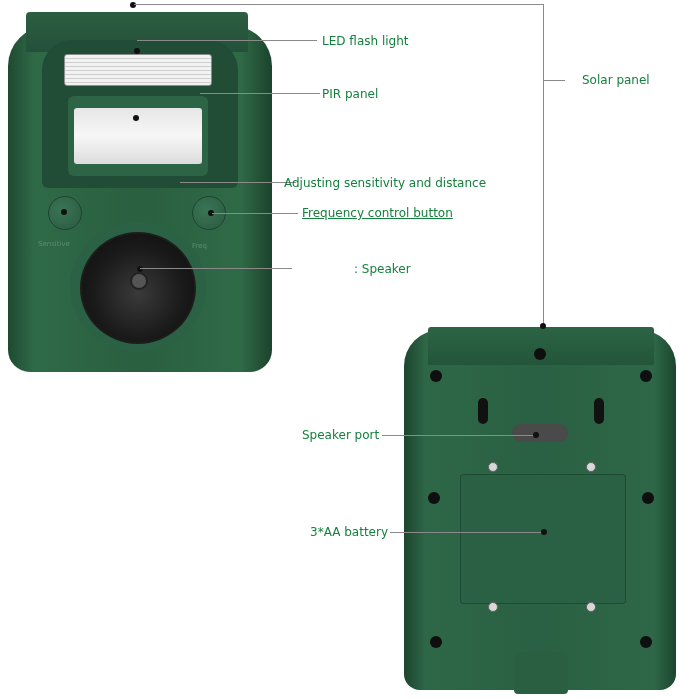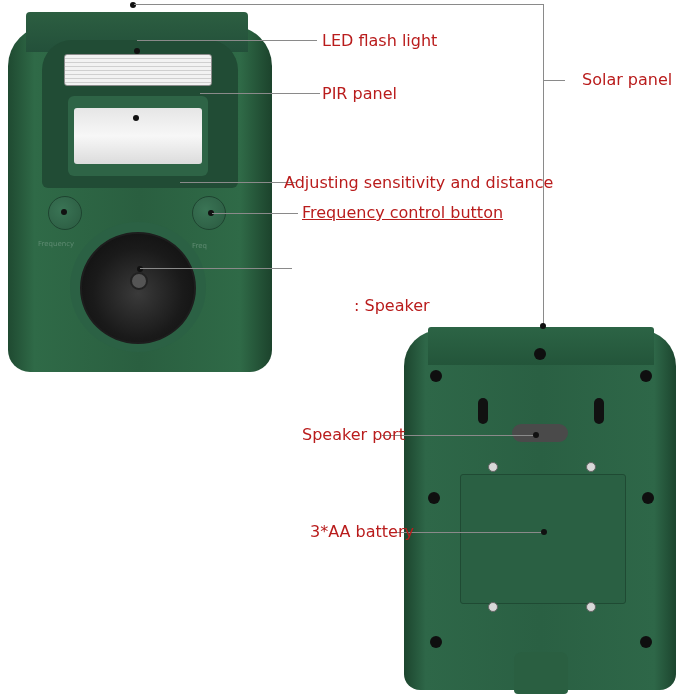--- a/index.html
+++ b/index.html
@@ -1,18 +1,18 @@
 <!DOCTYPE html>
 <html><head>
 <meta charset="utf-8">
 <style>
   html, body { margin:0; padding:0; background:#ffffff; }
   body { width:679px; height:699px; position:relative; overflow:hidden; font-family:"DejaVu Sans", sans-serif; }
   .abs { position:absolute; }
-  .label { position:absolute; font-size:16px; color:#b91c1c; white-space:nowrap; line-height:14px; }
+  .label { position:absolute; font-size:12px; color:#15803d; white-space:nowrap; line-height:14px; }
   .hline { position:absolute; height:1px; background:#8a8a8a; }
   .vline { position:absolute; width:1px; background:#8a8a8a; }
   .dot { position:absolute; width:6px; height:6px; border-radius:50%; background:#111; }
 
   
   .front-body { left:8px; top:26px; width:264px; height:346px; border-radius:40px 40px 22px 22px;
     background:linear-gradient(90deg,#1f4a31 0%,#2f6a47 10%,#2a5f40 50%,#2f6a47 88%,#1c432c 100%); }
   .front-top { left:26px; top:12px; width:222px; height:40px; border-radius:4px 4px 0 0;
     background:linear-gradient(180deg,#2c5e41,#23503a); }
   .front-inner { left:42px; top:40px; width:196px; height:148px; border-radius:30px 30px 6px 6px; background:#214c35; }
@@ -43,21 +43,21 @@
 <body>
 
 <div class="abs front-body"></div>
 <div class="abs front-top"></div>
 <div class="abs front-inner"></div>
 <div class="abs flash"></div>
 <div class="abs pir-frame"></div>
 <div class="abs pir"></div>
 <div class="abs knob" style="left:48px;top:196px;"></div>
 <div class="abs knob" style="left:192px;top:196px;"></div>
-<div class="abs knob-label" style="left:38px;top:240px;">Frequency</div>
+<div class="abs knob-label" style="left:38px;top:240px;">Sensitive</div>
 <div class="abs knob-label" style="left:192px;top:242px;">Freq</div>
 <div class="abs speaker-ring"></div>
 <div class="abs speaker"></div>
 <div class="abs speaker-center"></div>
 
 <div class="abs back-body"></div>
 <div class="abs back-top"></div>
 <div class="abs screw" style="left:534px;top:348px;"></div>
 <div class="abs screw" style="left:430px;top:370px;"></div>
 <div class="abs screw" style="left:640px;top:370px;"></div>
@@ -99,16 +99,16 @@
 <div class="hline" style="left:382px;top:435px;width:154px;"></div>
 <div class="dot" style="left:533px;top:432px;"></div>
 
 <div class="hline" style="left:390px;top:532px;width:152px;"></div>
 <div class="dot" style="left:541px;top:529px;"></div>
 
 <div class="label" style="left:322px;top:34px;">LED  flash light</div>
 <div class="label" style="left:322px;top:87px;">PIR panel</div>
 <div class="label" style="left:284px;top:176px;">Adjusting sensitivity and distance</div>
 <div class="label" style="left:302px;top:206px;text-decoration:underline;">Frequency control button</div>
-<div class="label" style="left:354px;top:262px;margin-top:37px;">: Speaker</div>
+<div class="label" style="left:354px;top:262px;">: Speaker</div>
 <div class="label" style="left:572px;top:73px;margin-left:10px;">Solar panel</div>
 <div class="label" style="left:302px;top:428px;">Speaker port</div>
 <div class="label" style="left:310px;top:525px;">3*AA battery</div>
 
 </body></html>

